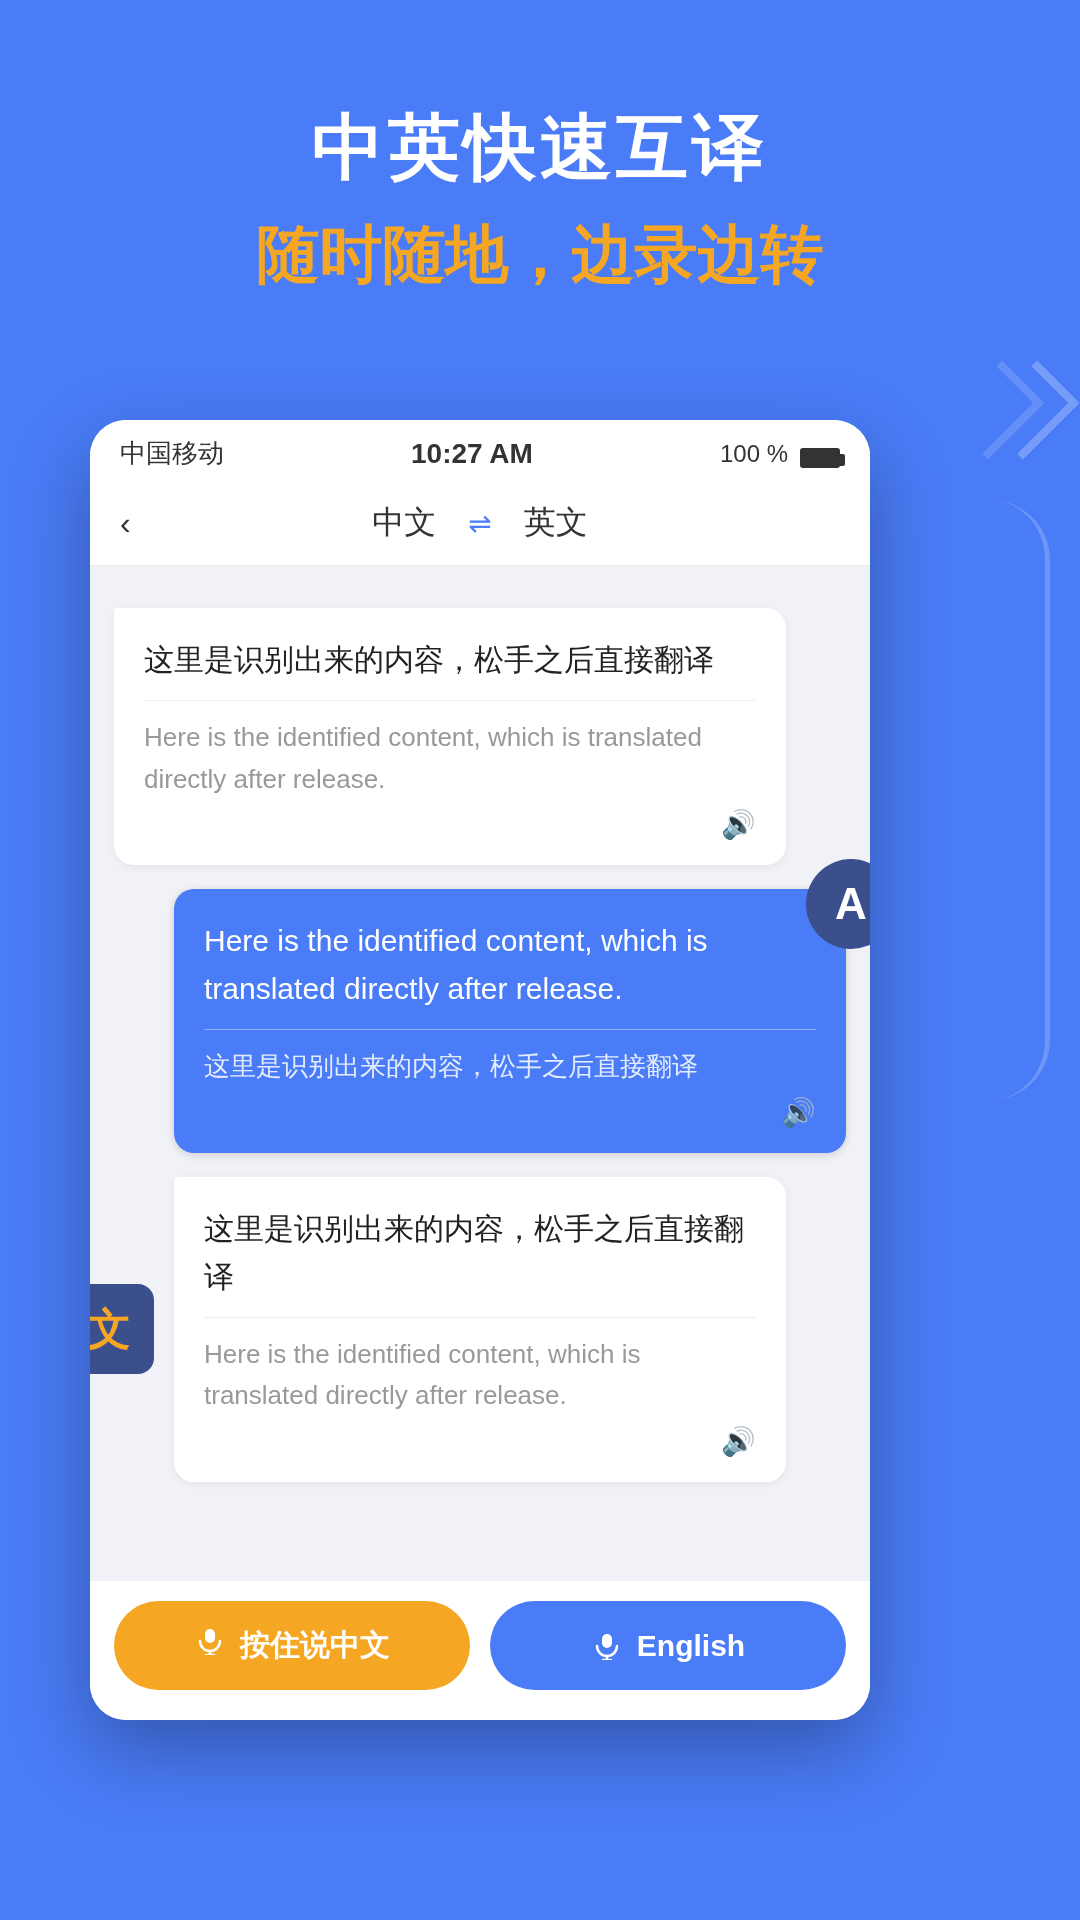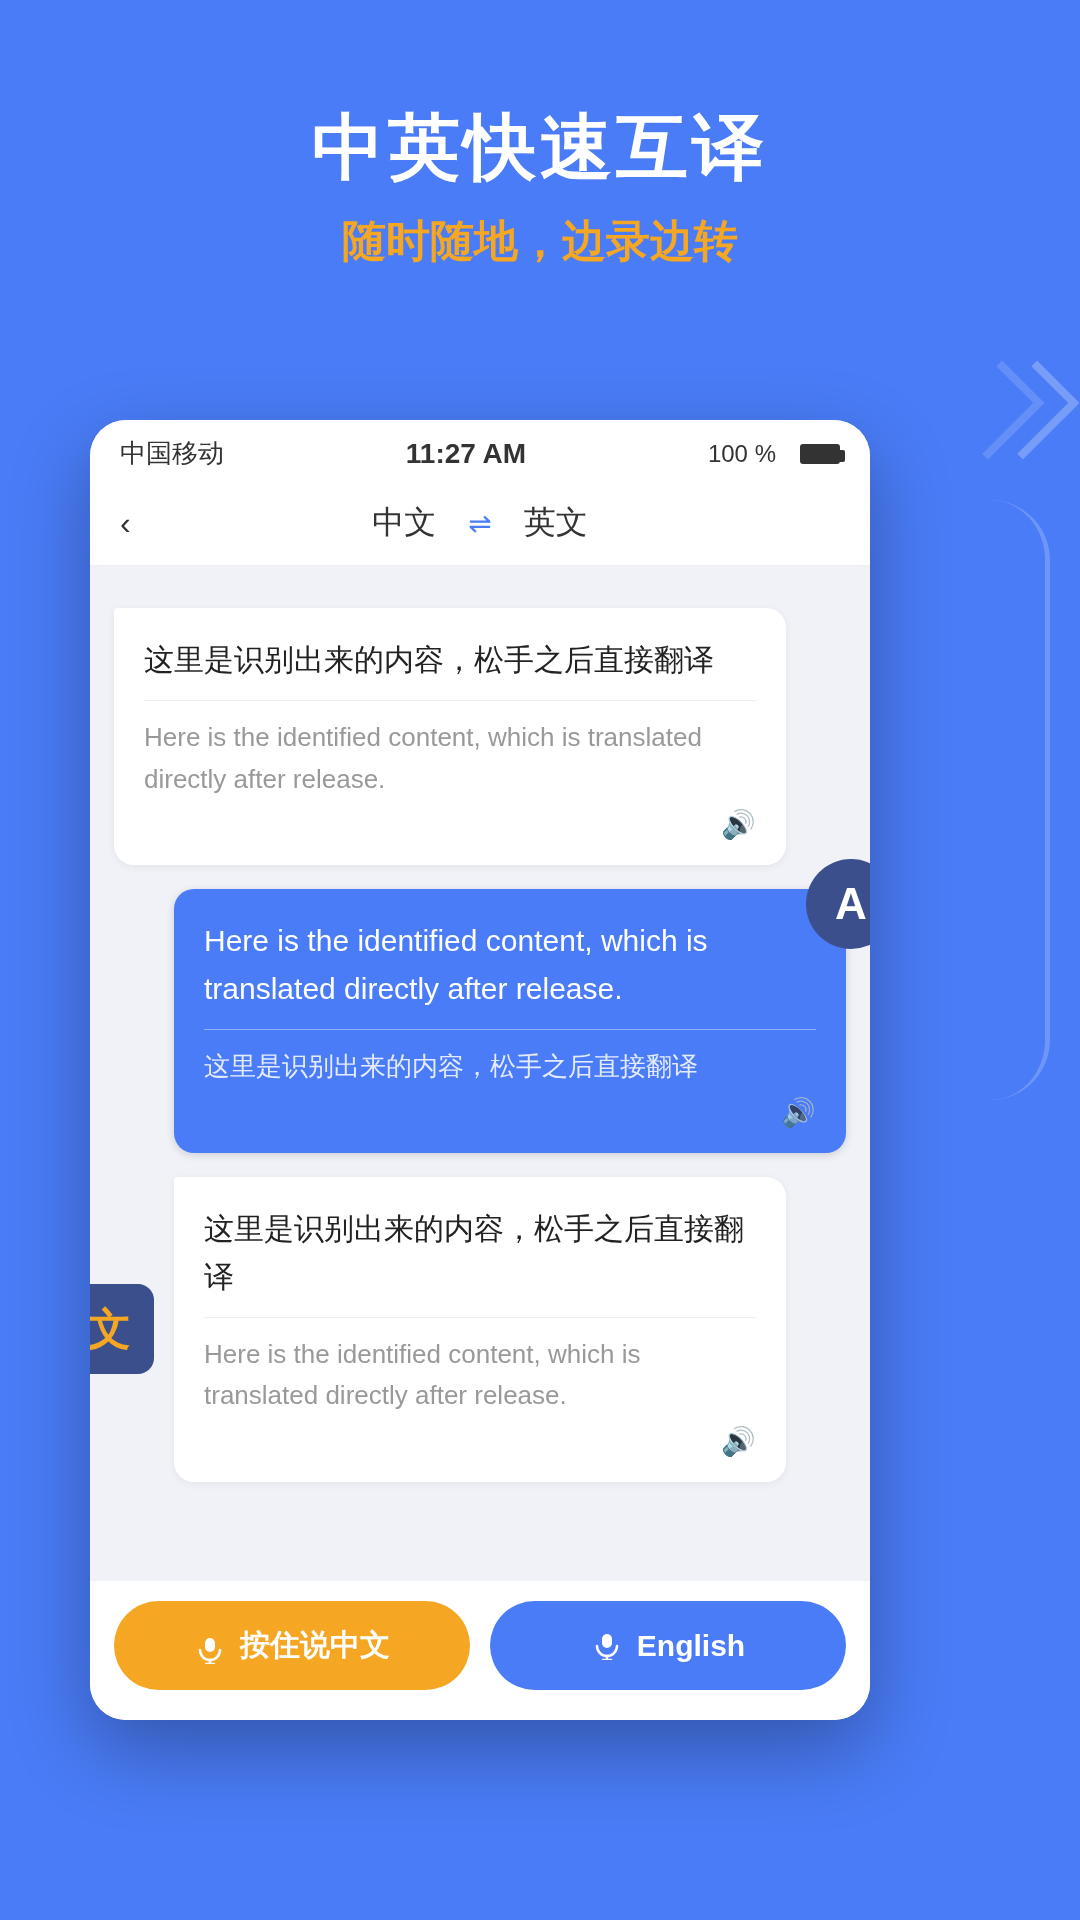--- a/index.html
+++ b/index.html
@@ -51,21 +51,21 @@
       padding-bottom: 60px;
     }
     .title-main {
       font-size: 72px;
       font-weight: 800;
       color: #ffffff;
       letter-spacing: 4px;
       display: block;
     }
     .title-sub {
-      font-size: 44px;
+      font-size: 63px;
       font-weight: 600;
       color: #F5A623;
       margin-top: 16px;
       display: block;
     }
 
     
     .phone-mockup {
       position: absolute;
       top: 420px;
@@ -82,21 +82,21 @@
     .status-bar {
       background: #ffffff;
       display: flex;
       justify-content: space-between;
       align-items: center;
       padding: 16px 30px 12px;
       font-size: 26px;
     }
     .status-carrier { font-weight: 500; color: #333; }
     .status-time { font-weight: 600; color: #333; font-size: 28px; }
-    .status-battery { display: flex; align-items: center; gap: 24px; color: #333; font-size: 24px; }
+    .status-battery { display: flex; align-items: flex-end; gap: 12px; color: #333; font-size: 24px; }
     .battery-icon {
       display: inline-block;
       width: 40px;
       height: 20px;
       border: 2px solid #333;
       border-radius: 3px;
       position: relative;
       background: #333;
     }
     .battery-icon::after {
@@ -268,21 +268,21 @@
       gap: 20px;
       padding: 20px 24px 30px;
     }
     .btn-chinese {
       flex: 1;
       background: #F5A623;
       border: none;
       border-radius: 50px;
       padding: 24px 10px;
       display: flex;
-      align-items: flex-end;
+      align-items: flex-start;
       justify-content: center;
       gap: 14px;
       cursor: pointer;
     }
     .btn-chinese-label {
       font-size: 30px;
       color: #ffffff;
       font-weight: 600;
     }
     .btn-english {
@@ -319,21 +319,21 @@
 
 <div class="header">
   <span class="title-main">中英快速互译</span>
   <span class="title-sub">随时随地，边录边转</span>
 </div>
 
 <div class="phone-mockup">
 
   <div class="status-bar">
     <span class="status-carrier">中国移动</span>
-    <span class="status-time">11:27 AM</span>
+    <span class="status-time">10:27 AM</span>
     <div class="status-battery">
       <span>100 %</span>
       <span class="battery-icon"></span>
     </div>
   </div>
 
   <div class="nav-bar">
     <span class="nav-back">‹</span>
     <div class="nav-title">
       <span>中文</span>

